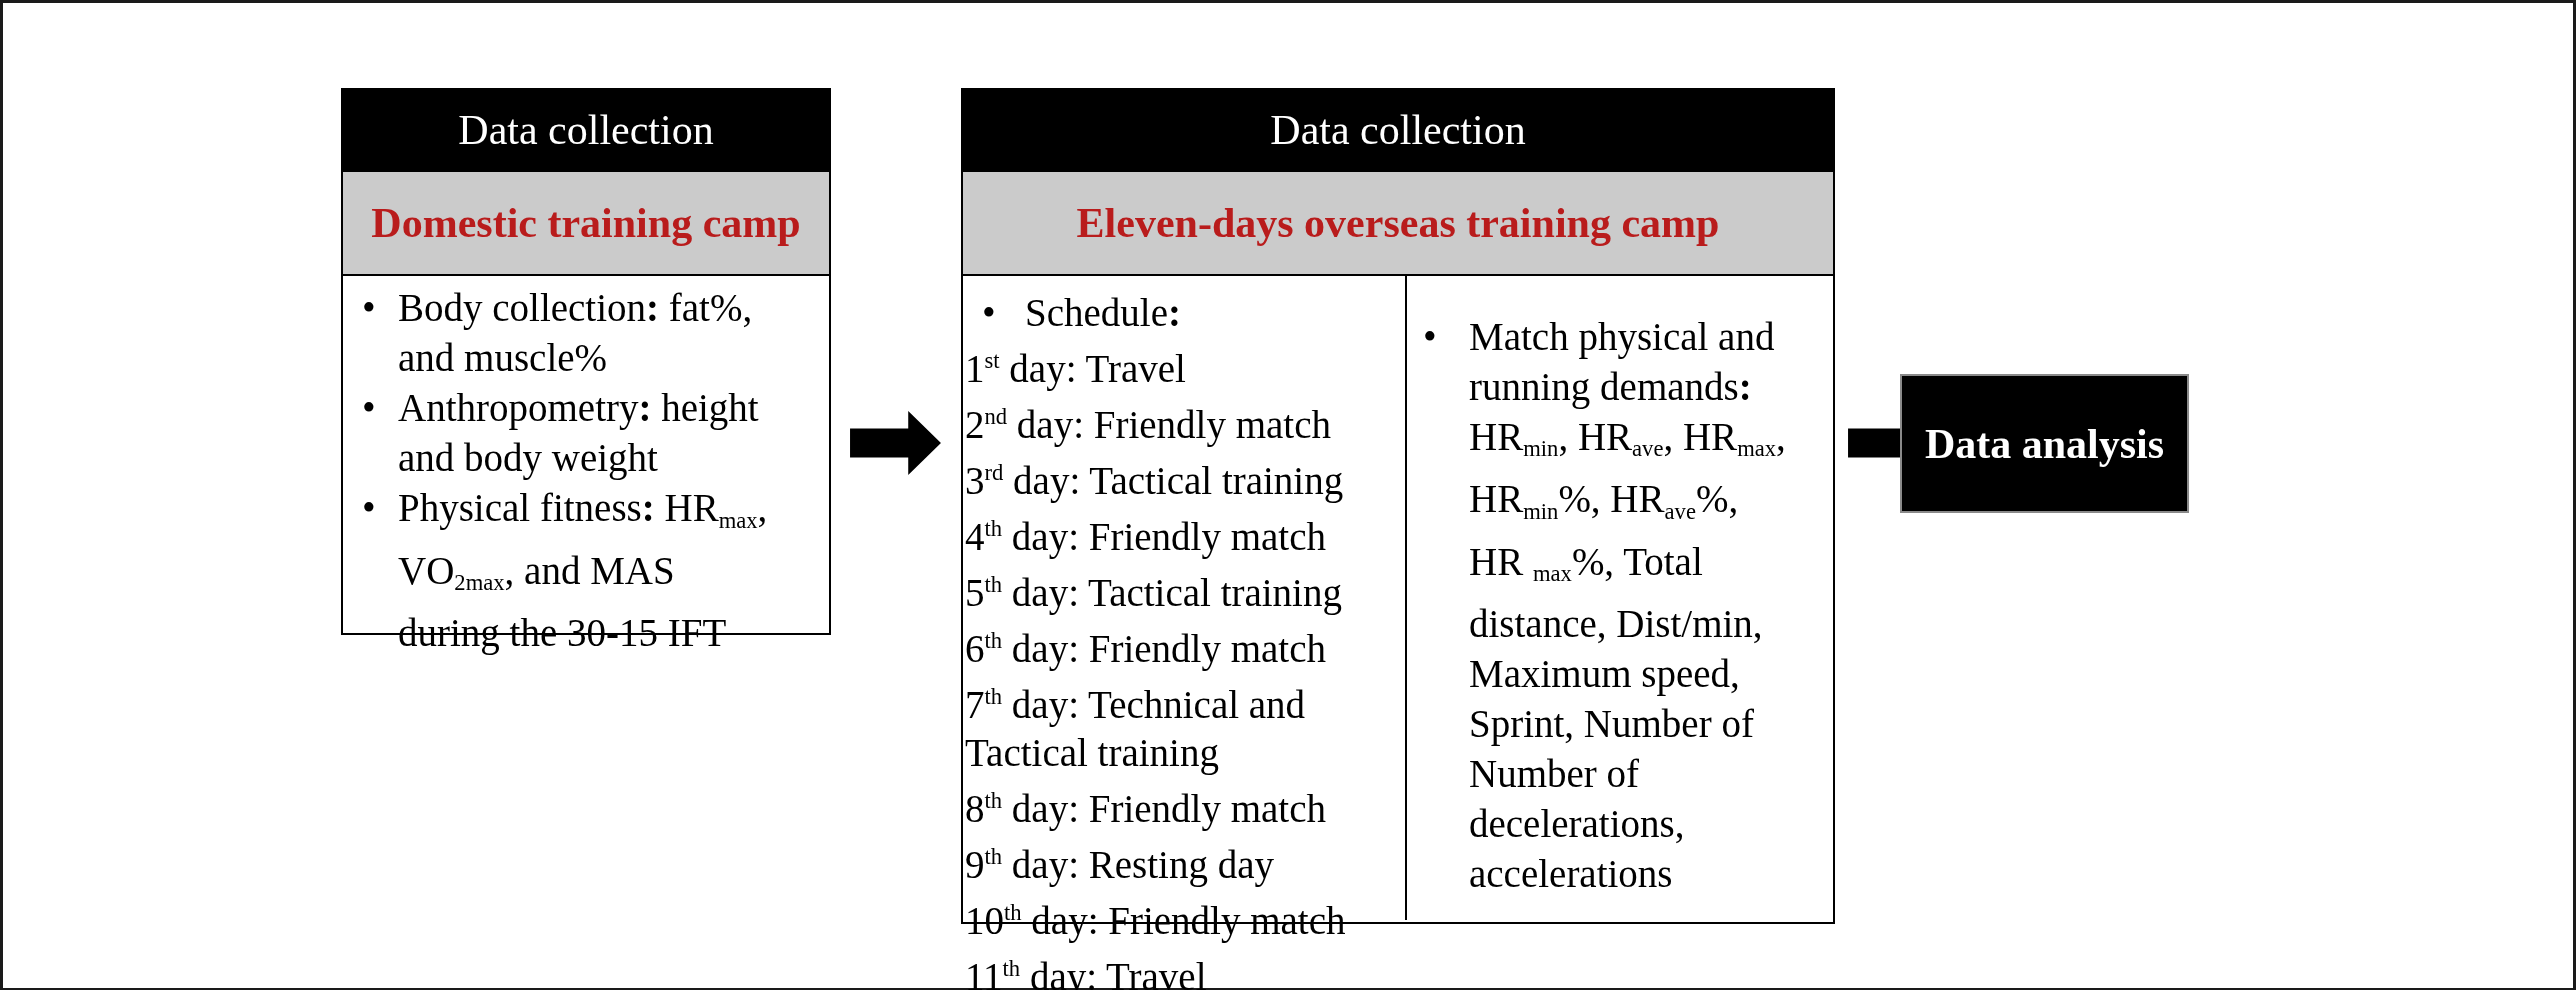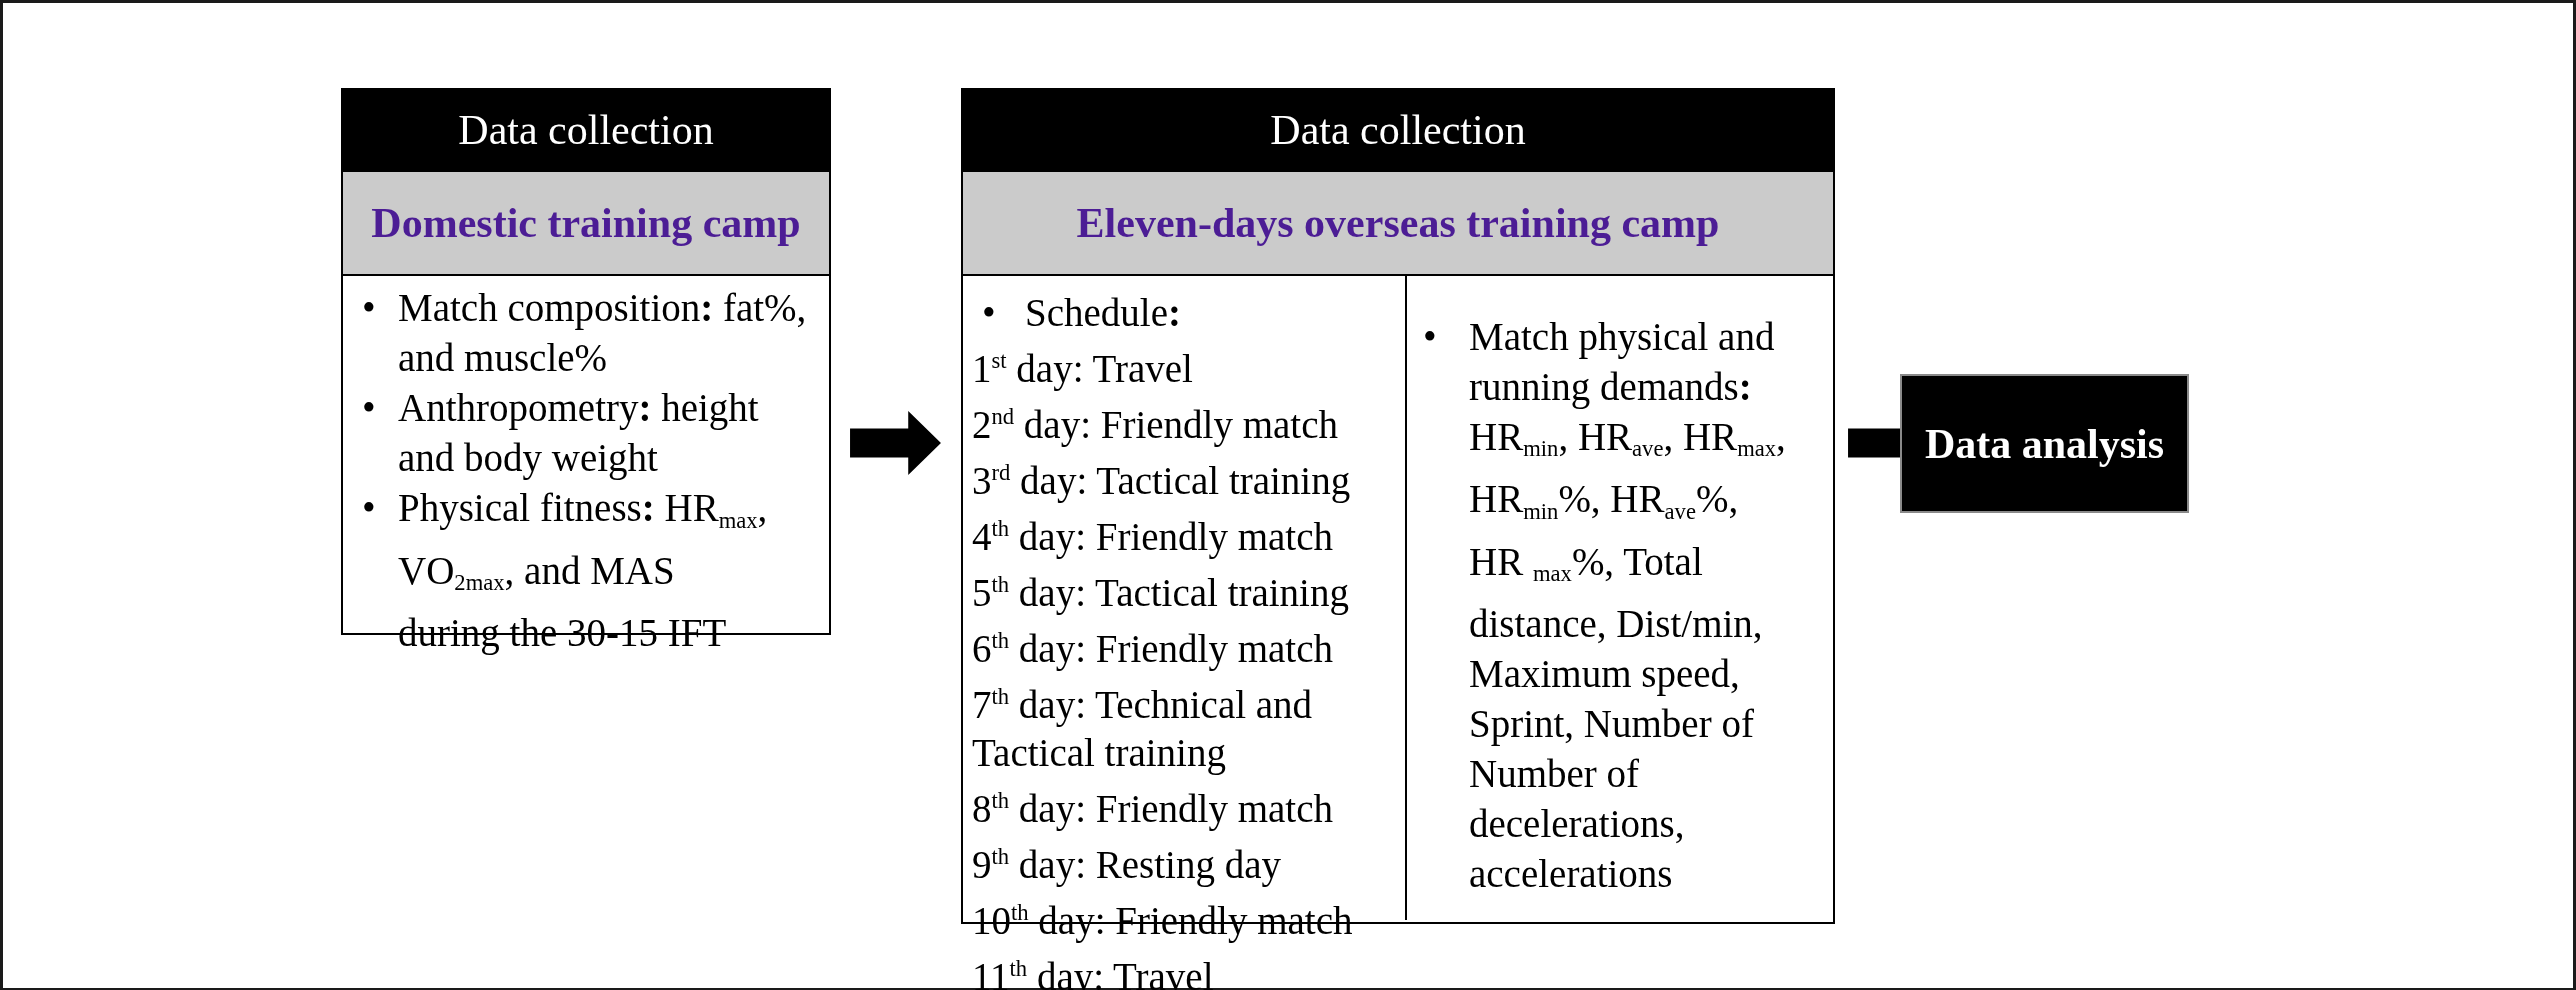--- a/index.html
+++ b/index.html
@@ -13,35 +13,35 @@
   }
   .box { position:absolute; border:2.2px solid #000; background:#fff; box-sizing:border-box; }
   .left-box { left:341px; top:88px; width:490px; height:547px; }
   .mid-box  { left:961px; top:88px; width:874px; height:836px; }
   .hdr {
     height:80px; background:var(--header-bg,#000); color:var(--header-text,#fff);
     font-weight:normal; font-size:42px; display:flex; align-items:center; justify-content:center;
     border-bottom:2.2px solid #000;
   }
   .sub {
-    height:102px; background:var(--subheader-bg,#cbcbcb); color:#4c1d95;
+    height:102px; background:var(--subheader-bg,#cbcbcb); color:#b91c1c;
     font-weight:bold; font-size:42px; display:flex; align-items:center; justify-content:center;
     border-bottom:2.2px solid #000;
   }
   .cols { display:flex; height:644px; }
   .col-l { width:444px; border-right:2.2px solid #000; box-sizing:border-box; }
   .col-r { flex:1; }
   .bodytext { font-size:39px; line-height:50px; color:var(--body-text,#000); }
   .line { position:relative; white-space:nowrap; }
   .blt { position:absolute; }
   .body1 { padding-top:7.3px; }
   .body1 .line { padding-left:55px; line-height:50px; }
   .body1 .blt { left:19px; }
   .sched { padding-top:13px; line-height:48px; }
-  .sched .line { padding-left:9px; }
+  .sched .line { padding-left:2px; }
   .sched .line.hang { padding-left:62px; }
   .sched .line.wrap { }
   .sched .blt { left:19px; }
   .dem { padding-top:36px; line-height:50px; }
   .dem .line { padding-left:62px; }
   .dem .blt { left:16px; }
   .bc { font-weight:bold; }
   .sp { font-size:0.58em; vertical-align:super; }
   .sb { font-size:0.58em; vertical-align:-0.28em;margin-top:46px; }
   .arrow { position:absolute; width:91px; height:64px; }
@@ -57,21 +57,21 @@
 </head>
 <body>
 
 <div class="canvas">
   <div class="frame"></div>
 
   <div class="box left-box">
     <div class="hdr">Data collection</div>
     <div class="sub">Domestic training camp</div>
     <div class="bodytext body1">
-        <div class="line"><span class="blt">•</span><span>Match composition</span><span class="bc">:</span><span> fat%,</span></div>
+        <div class="line"><span class="blt">•</span><span>Body collection</span><span class="bc">:</span><span> fat%,</span></div>
         <div class="line"><span>and muscle%</span></div>
         <div class="line"><span class="blt">•</span><span>Anthropometry</span><span class="bc">:</span><span> height</span></div>
         <div class="line"><span>and body weight</span></div>
         <div class="line"><span class="blt">•</span><span>Physical fitness</span><span class="bc">:</span><span> HR</span><span class="sb">max</span><span>,</span></div>
         <div class="line"><span>VO</span><span class="sb">2max</span><span>, and MAS</span></div>
         <div class="line"><span>during the 30-15 IFT</span></div>
       </div>
   </div>
 
   <div class="arrow arrow1">

